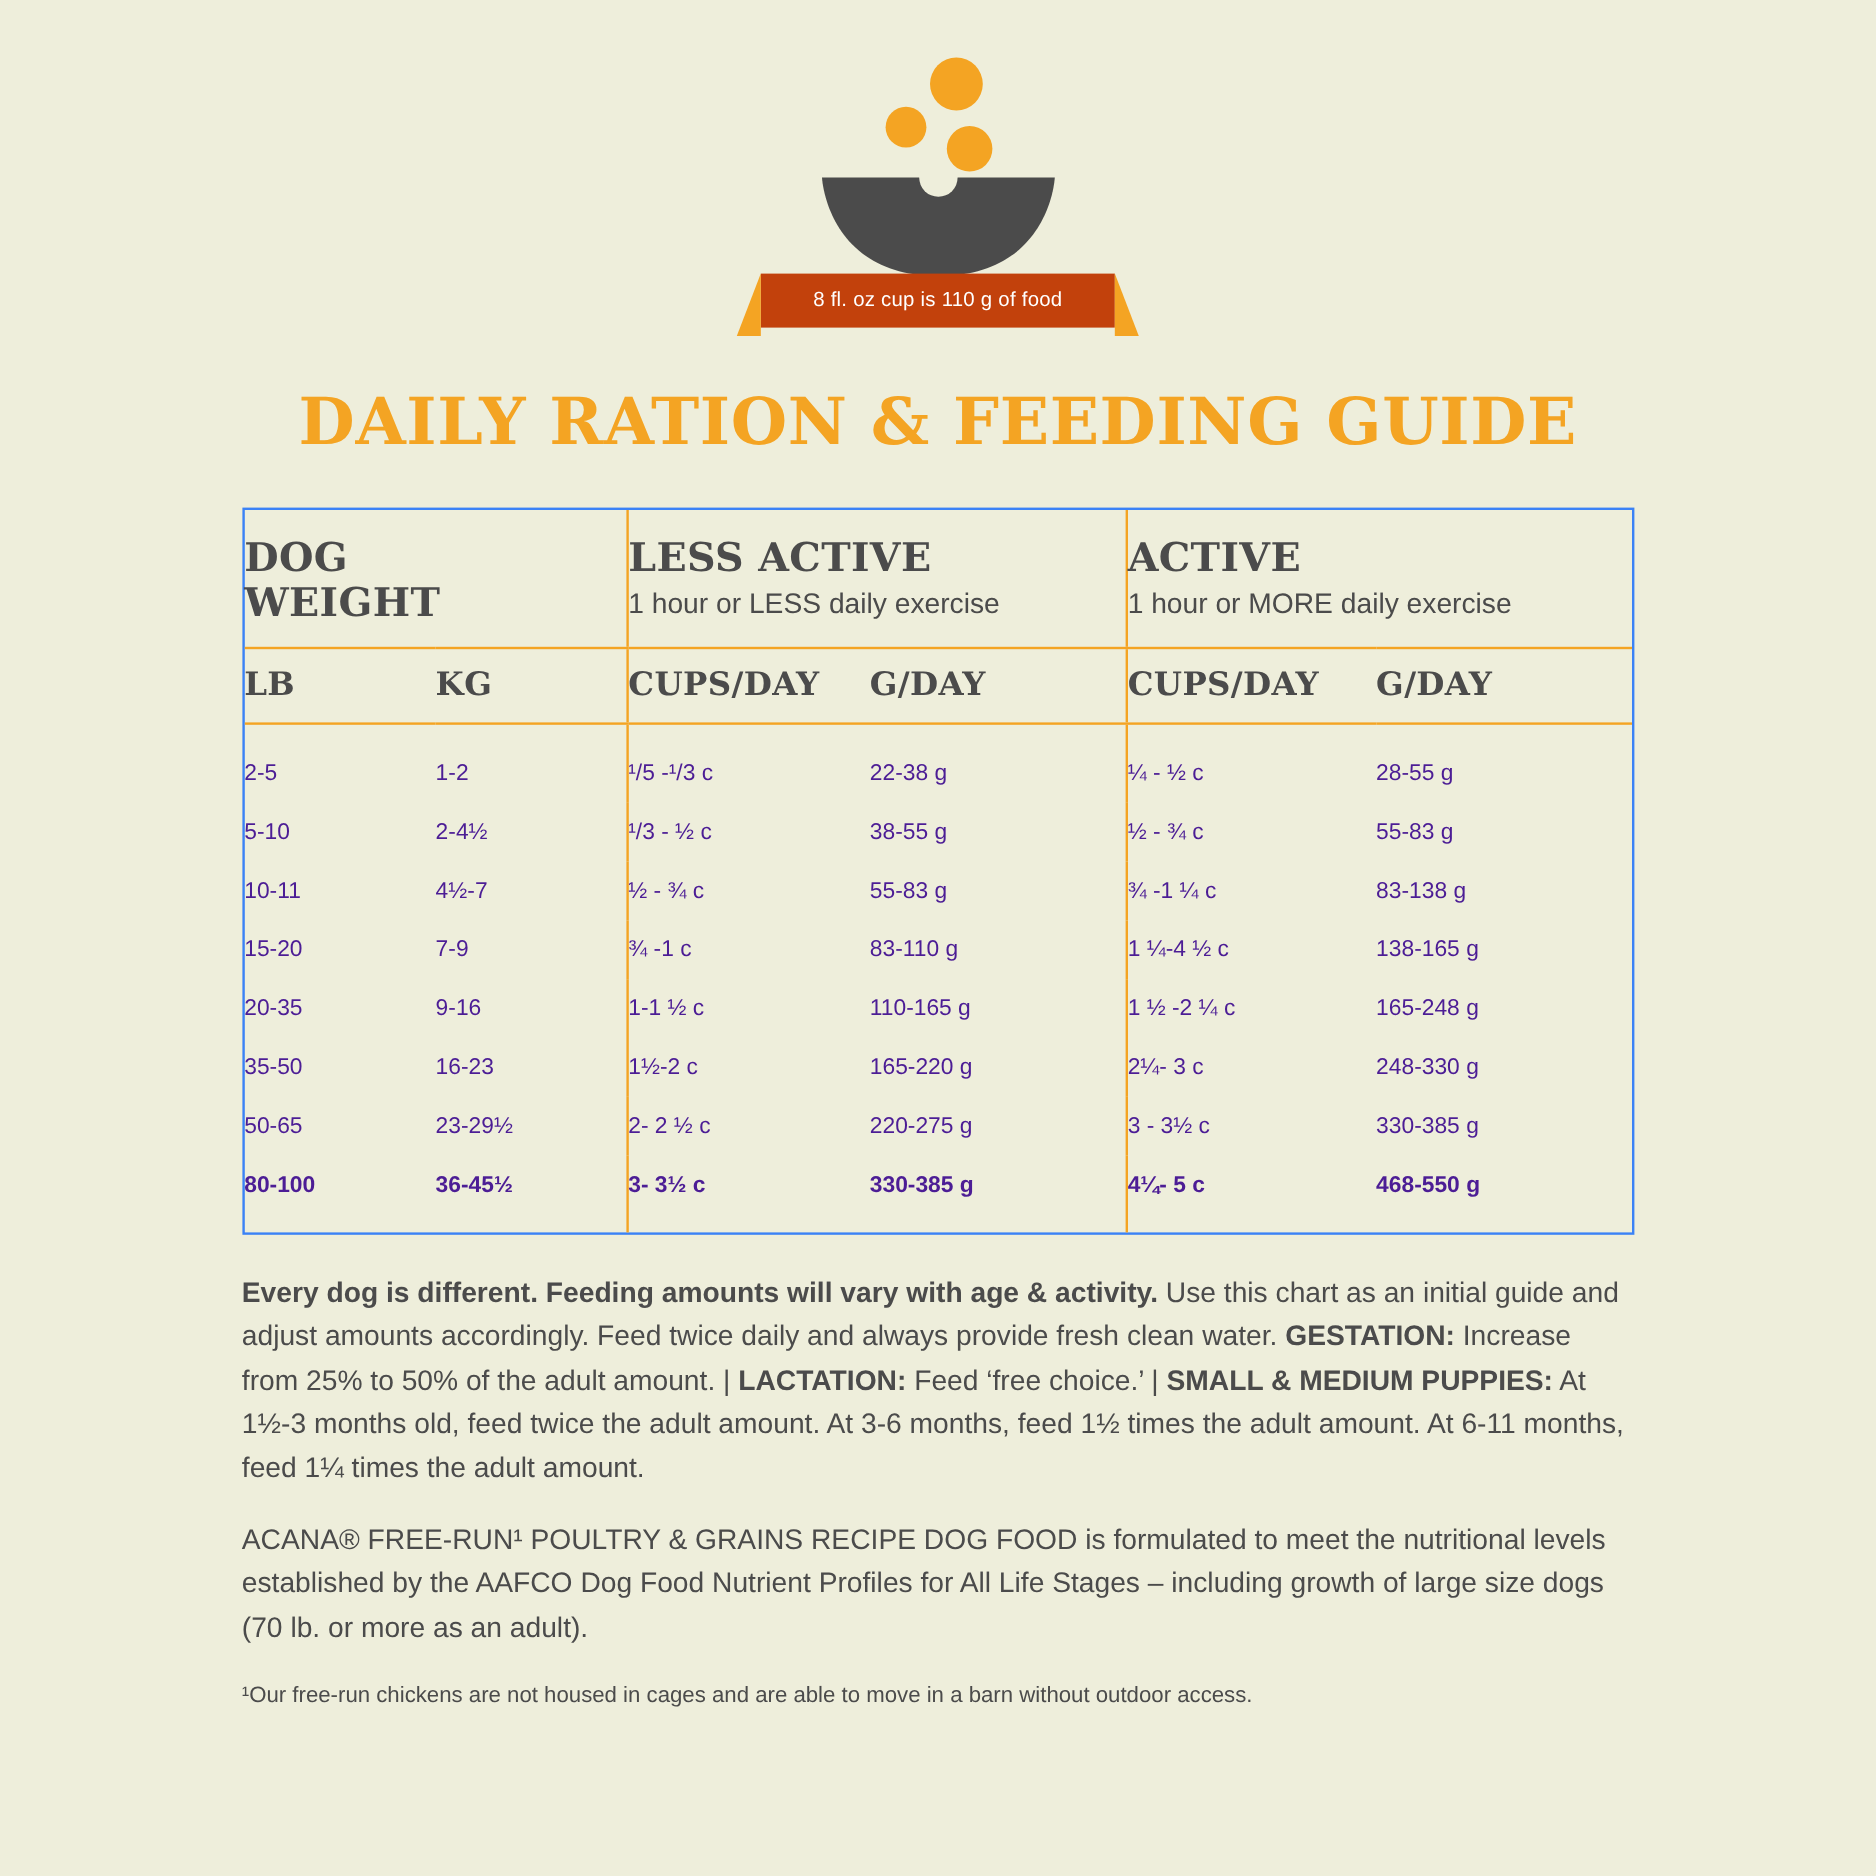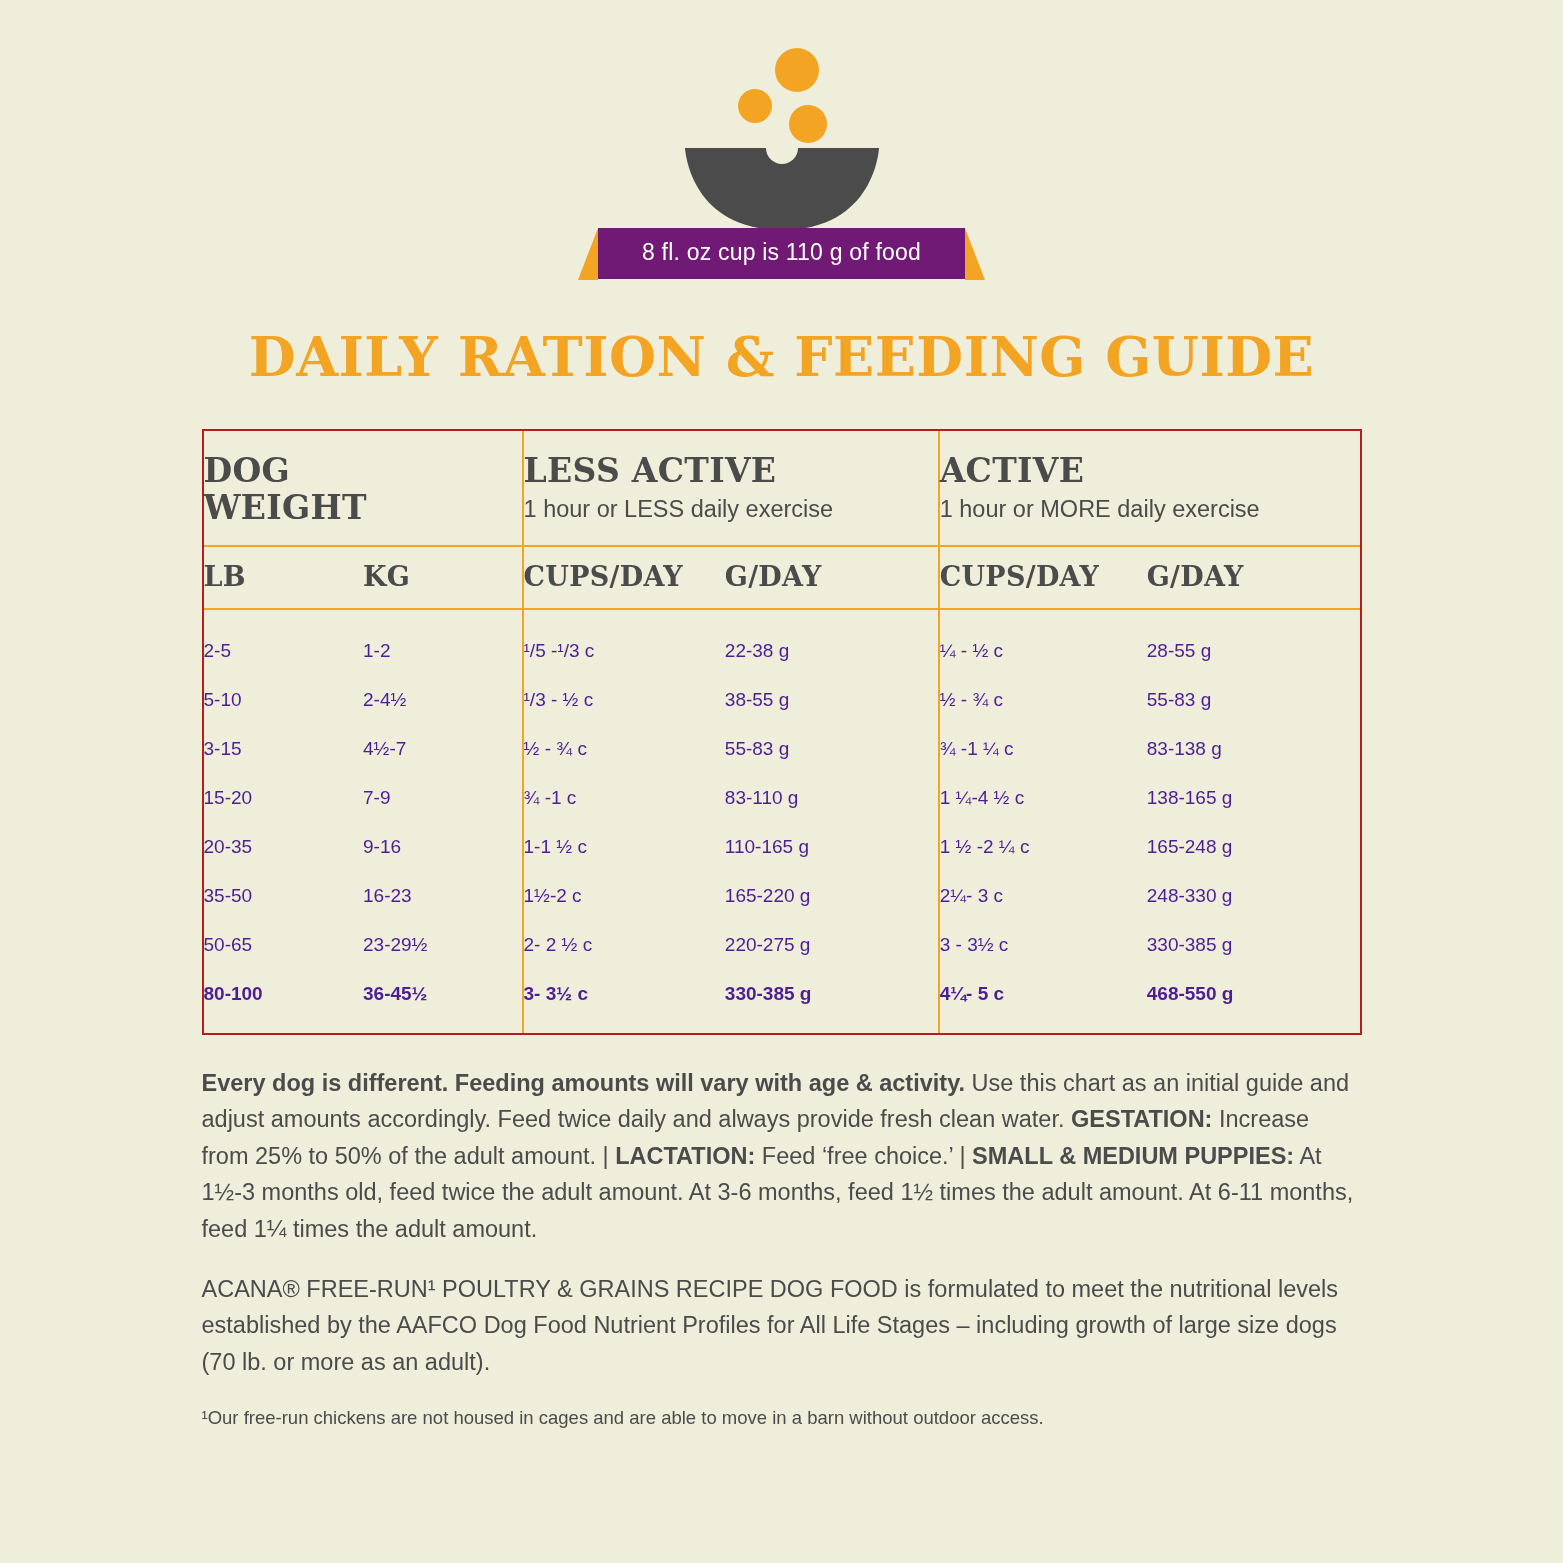--- a/index.html
+++ b/index.html
@@ -31,23 +31,23 @@
 
   
   .ribbon-wrap {
     width: 100%;
     display: flex;
     justify-content: center;
     margin-top: -6px;
   }
   .ribbon {
     position: relative;
-    background: #701a75;
+    background: #c2410c;
     color: #ffffff;
-    font-size: 23px;
+    font-size: 17px;
     letter-spacing: 0.2px;
     padding: 13px 44px 15px 44px;
     text-align: left;
     line-height: 1;
   }
   .ribbon::before,
   .ribbon::after {
     content: "";
     position: absolute;
     top: 0;
@@ -74,21 +74,21 @@
     font-weight: bold;
     font-size: 54px;
     letter-spacing: 0.5px;
     margin-top: 46px;
   }
 
   
   .table-outer {
     margin: 40px auto 0 auto;
     width: 1160px;
-    border: 2px solid #b91c1c;
+    border: 2px solid #3b82f6;
   }
   table.feed {
     width: 100%;
     border-collapse: collapse;
     table-layout: fixed;
   }
   table.feed col.c-lb { width: 13.8%; }
   table.feed col.c-kg { width: 13.8%; }
   table.feed col.c-la-cups { width: 17.5%; }
   table.feed col.c-la-g { width: 18.5%; }
@@ -232,21 +232,21 @@
         </tr>
         <tr>
           <td class="ind-1">5-10</td>
           <td class="ind-2">2-4½</td>
           <td class="vline ind-3">¹/3 - ½ c</td>
           <td class="ind-4">38-55 g</td>
           <td class="vline ind-5">½ - ¾ c</td>
           <td class="ind-6">55-83 g</td>
         </tr>
         <tr>
-          <td class="ind-1">3-15</td>
+          <td class="ind-1">10-11</td>
           <td class="ind-2">4½-7</td>
           <td class="vline ind-3">½ - ¾ c</td>
           <td class="ind-4">55-83 g</td>
           <td class="vline ind-5">¾ -1 ¼ c</td>
           <td class="ind-6">83-138 g</td>
         </tr>
         <tr>
           <td class="ind-1">15-20</td>
           <td class="ind-2">7-9</td>
           <td class="vline ind-3">¾ -1 c</td>

